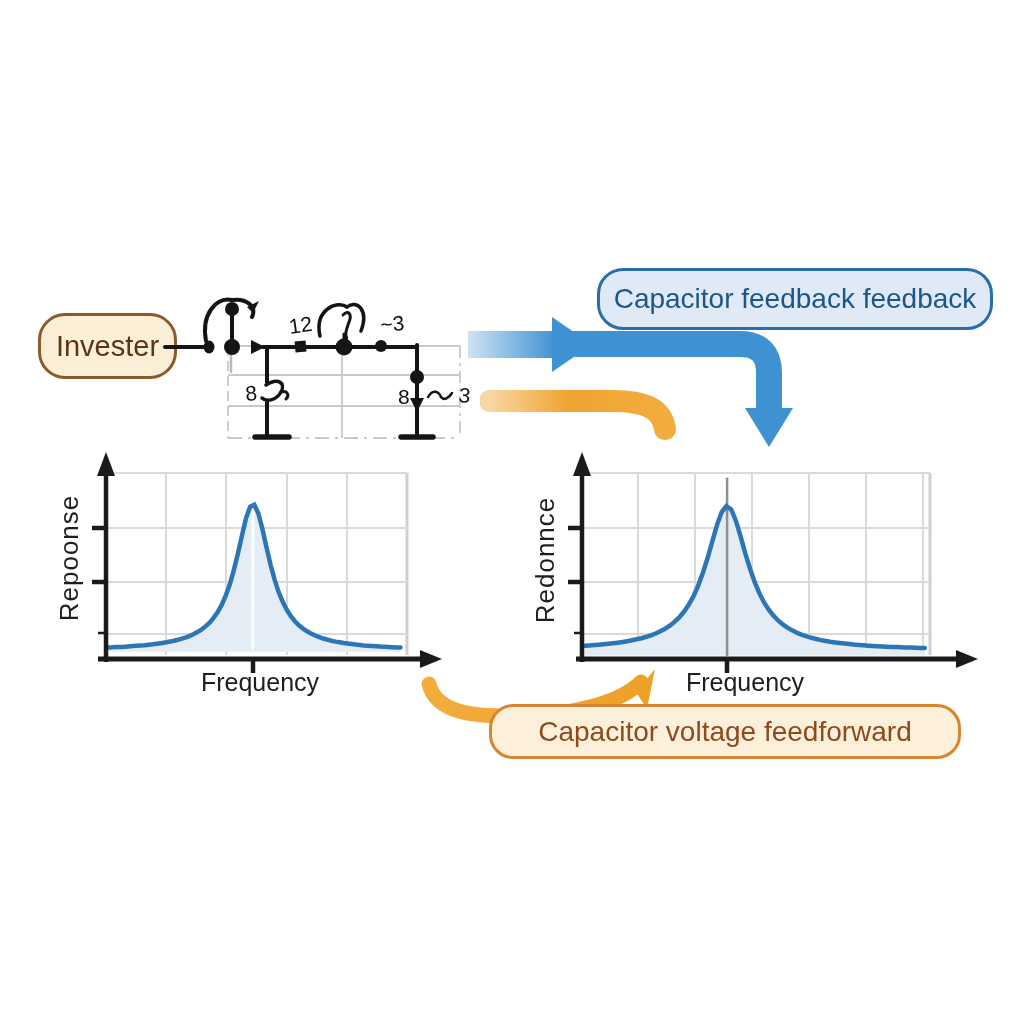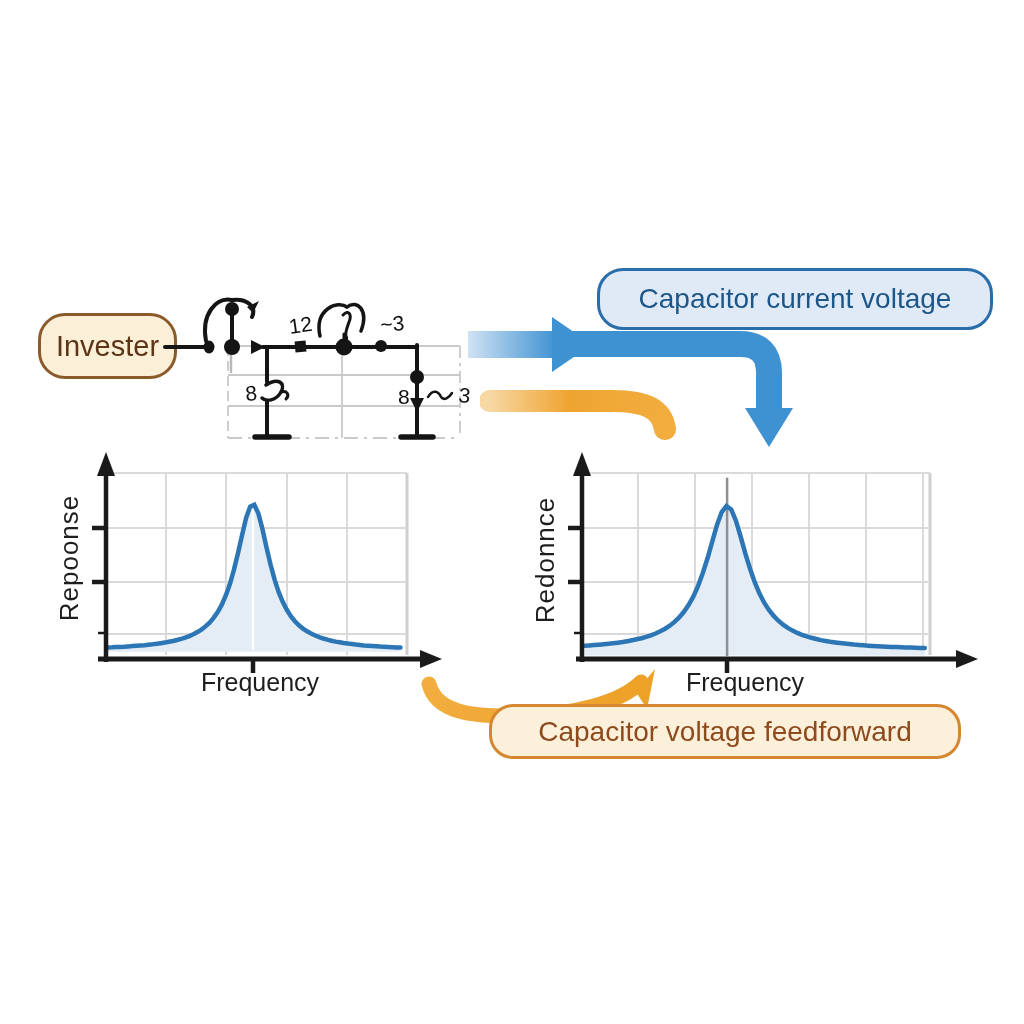--- a/index.html
+++ b/index.html
@@ -107,21 +107,21 @@
       <linearGradient id="orangeGrad" x1="0" y1="0" x2="1" y2="0">
         <stop offset="0" stop-color="#f7d7a2"></stop>
         <stop offset="0.45" stop-color="#efa432"></stop>
         <stop offset="1" stop-color="#f2ad3e"></stop>
       </linearGradient>
     </defs>
     <path d="M490,401 H612 C648,401 662,410 665,429" fill="none" stroke="url(#orangeGrad)" stroke-width="22" stroke-linecap="round"></path>
   </svg>
 
   <div class="abs fb-box">
-    <span>Capacitor current voltage</span>
+    <span>Capacitor feedback feedback</span>
   </div>
 
   <svg class="abs" style="left:55px;top:445px;" width="395" height="260" viewBox="55 445 395 260">
     <g stroke="#dadada" stroke-width="2" fill="none">
       <line x1="166" y1="473" x2="166" y2="655"></line>
       <line x1="226" y1="473" x2="226" y2="655"></line>
       <line x1="287" y1="473" x2="287" y2="655"></line>
       <line x1="347" y1="473" x2="347" y2="655"></line>
       <line x1="407" y1="473" x2="407" y2="655" stroke="#cfcfcf" stroke-width="3"></line>
       <line x1="107" y1="473" x2="407" y2="473"></line>

